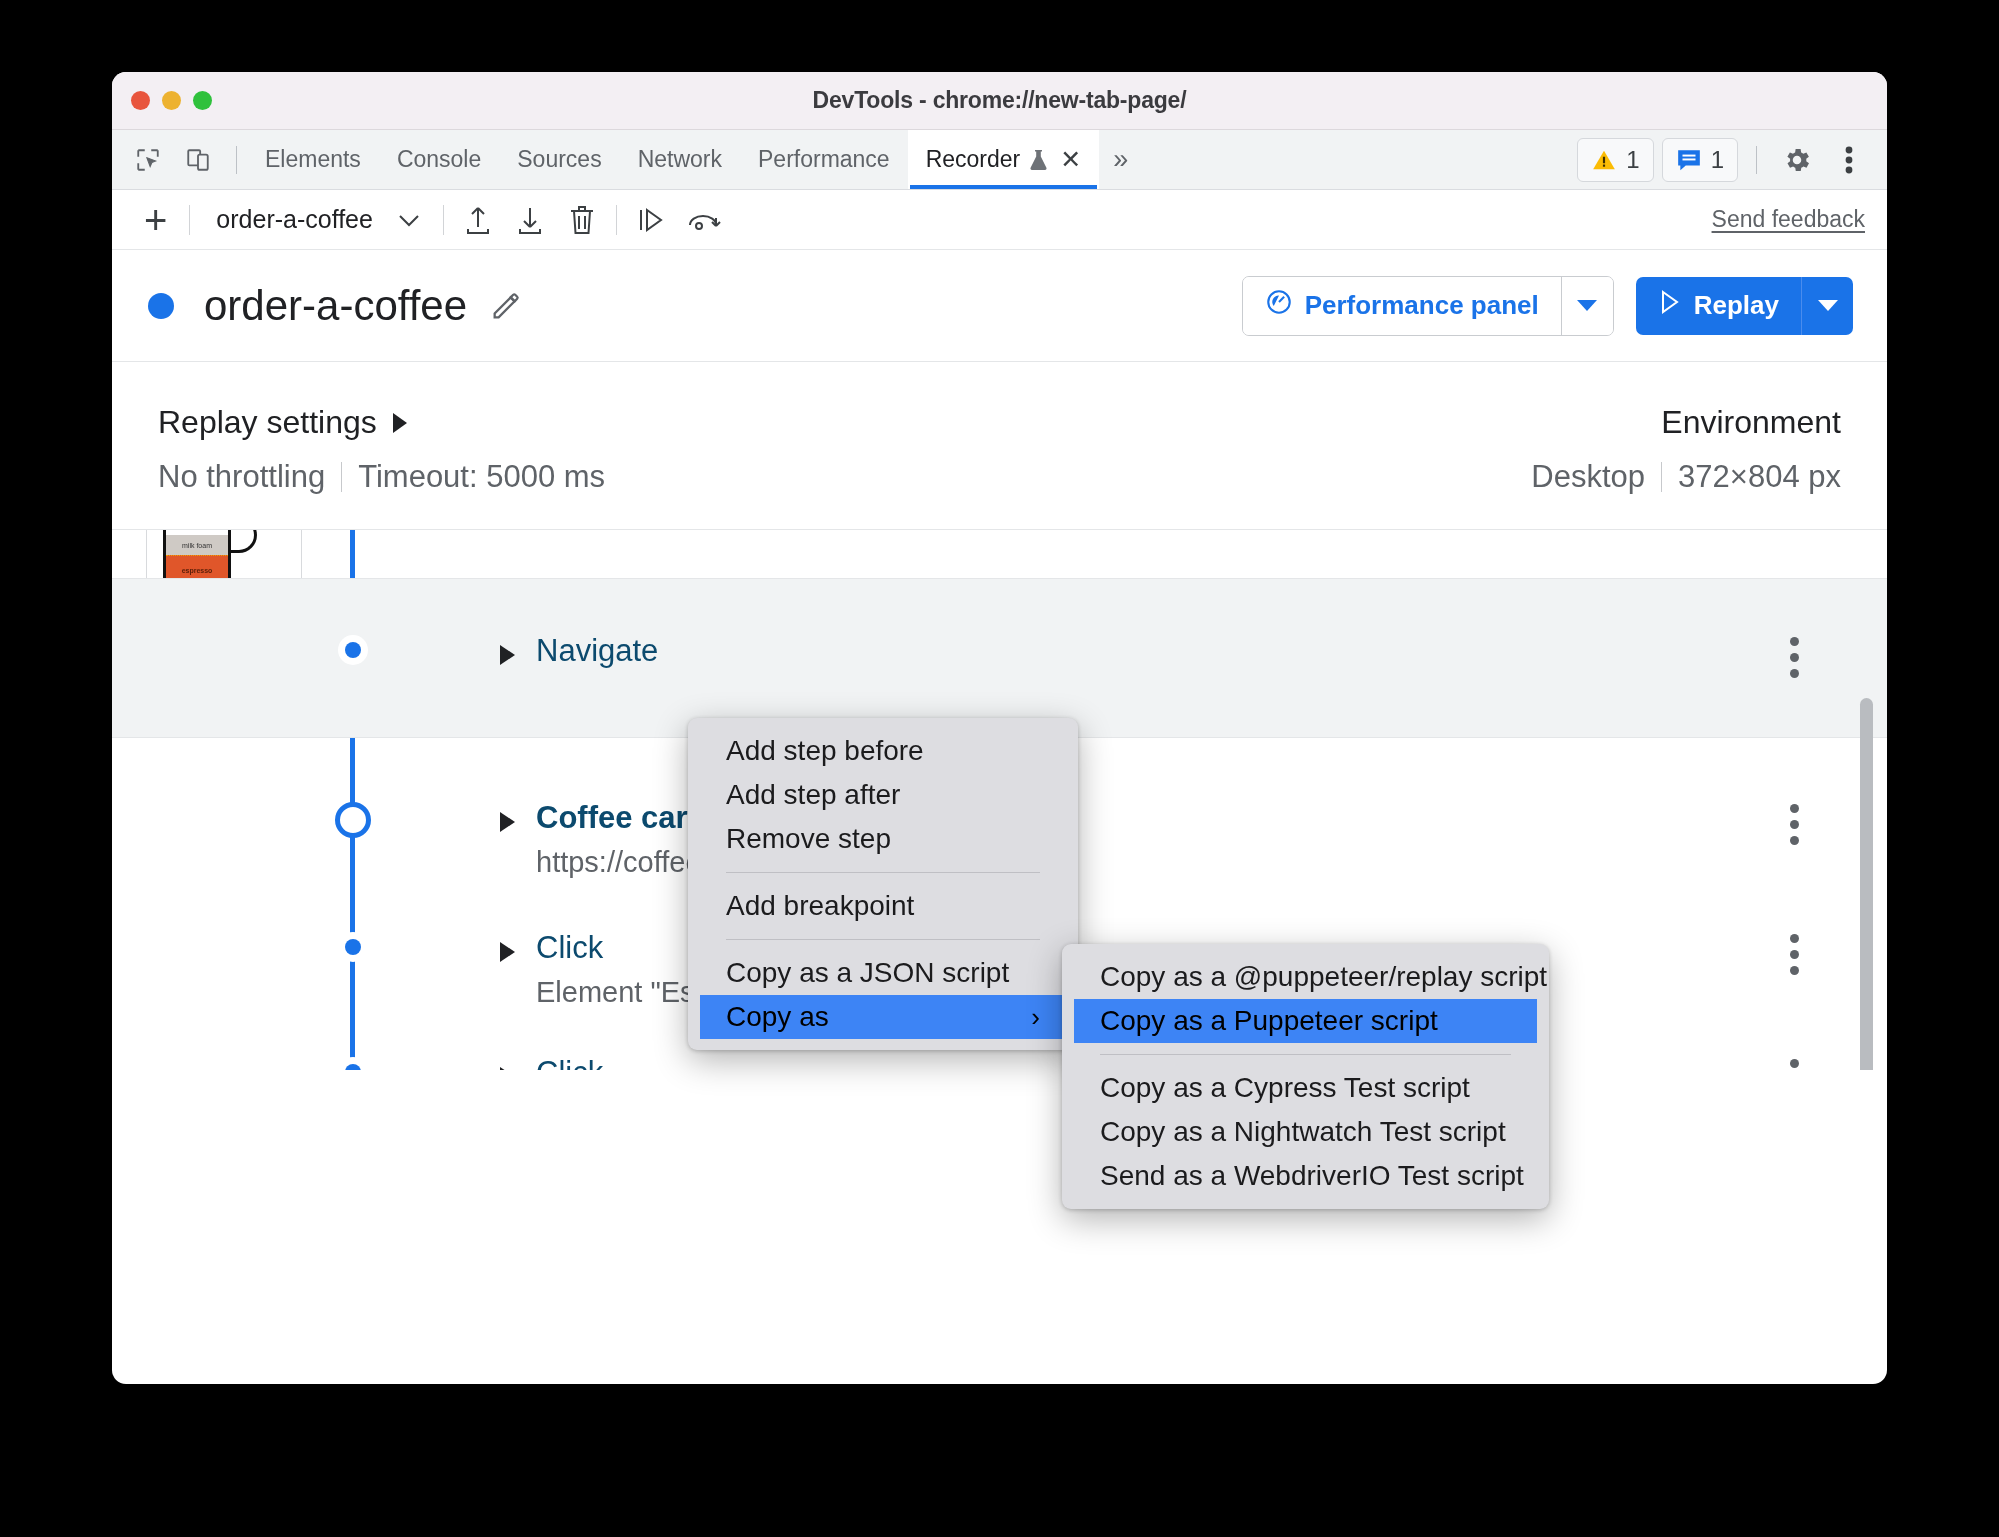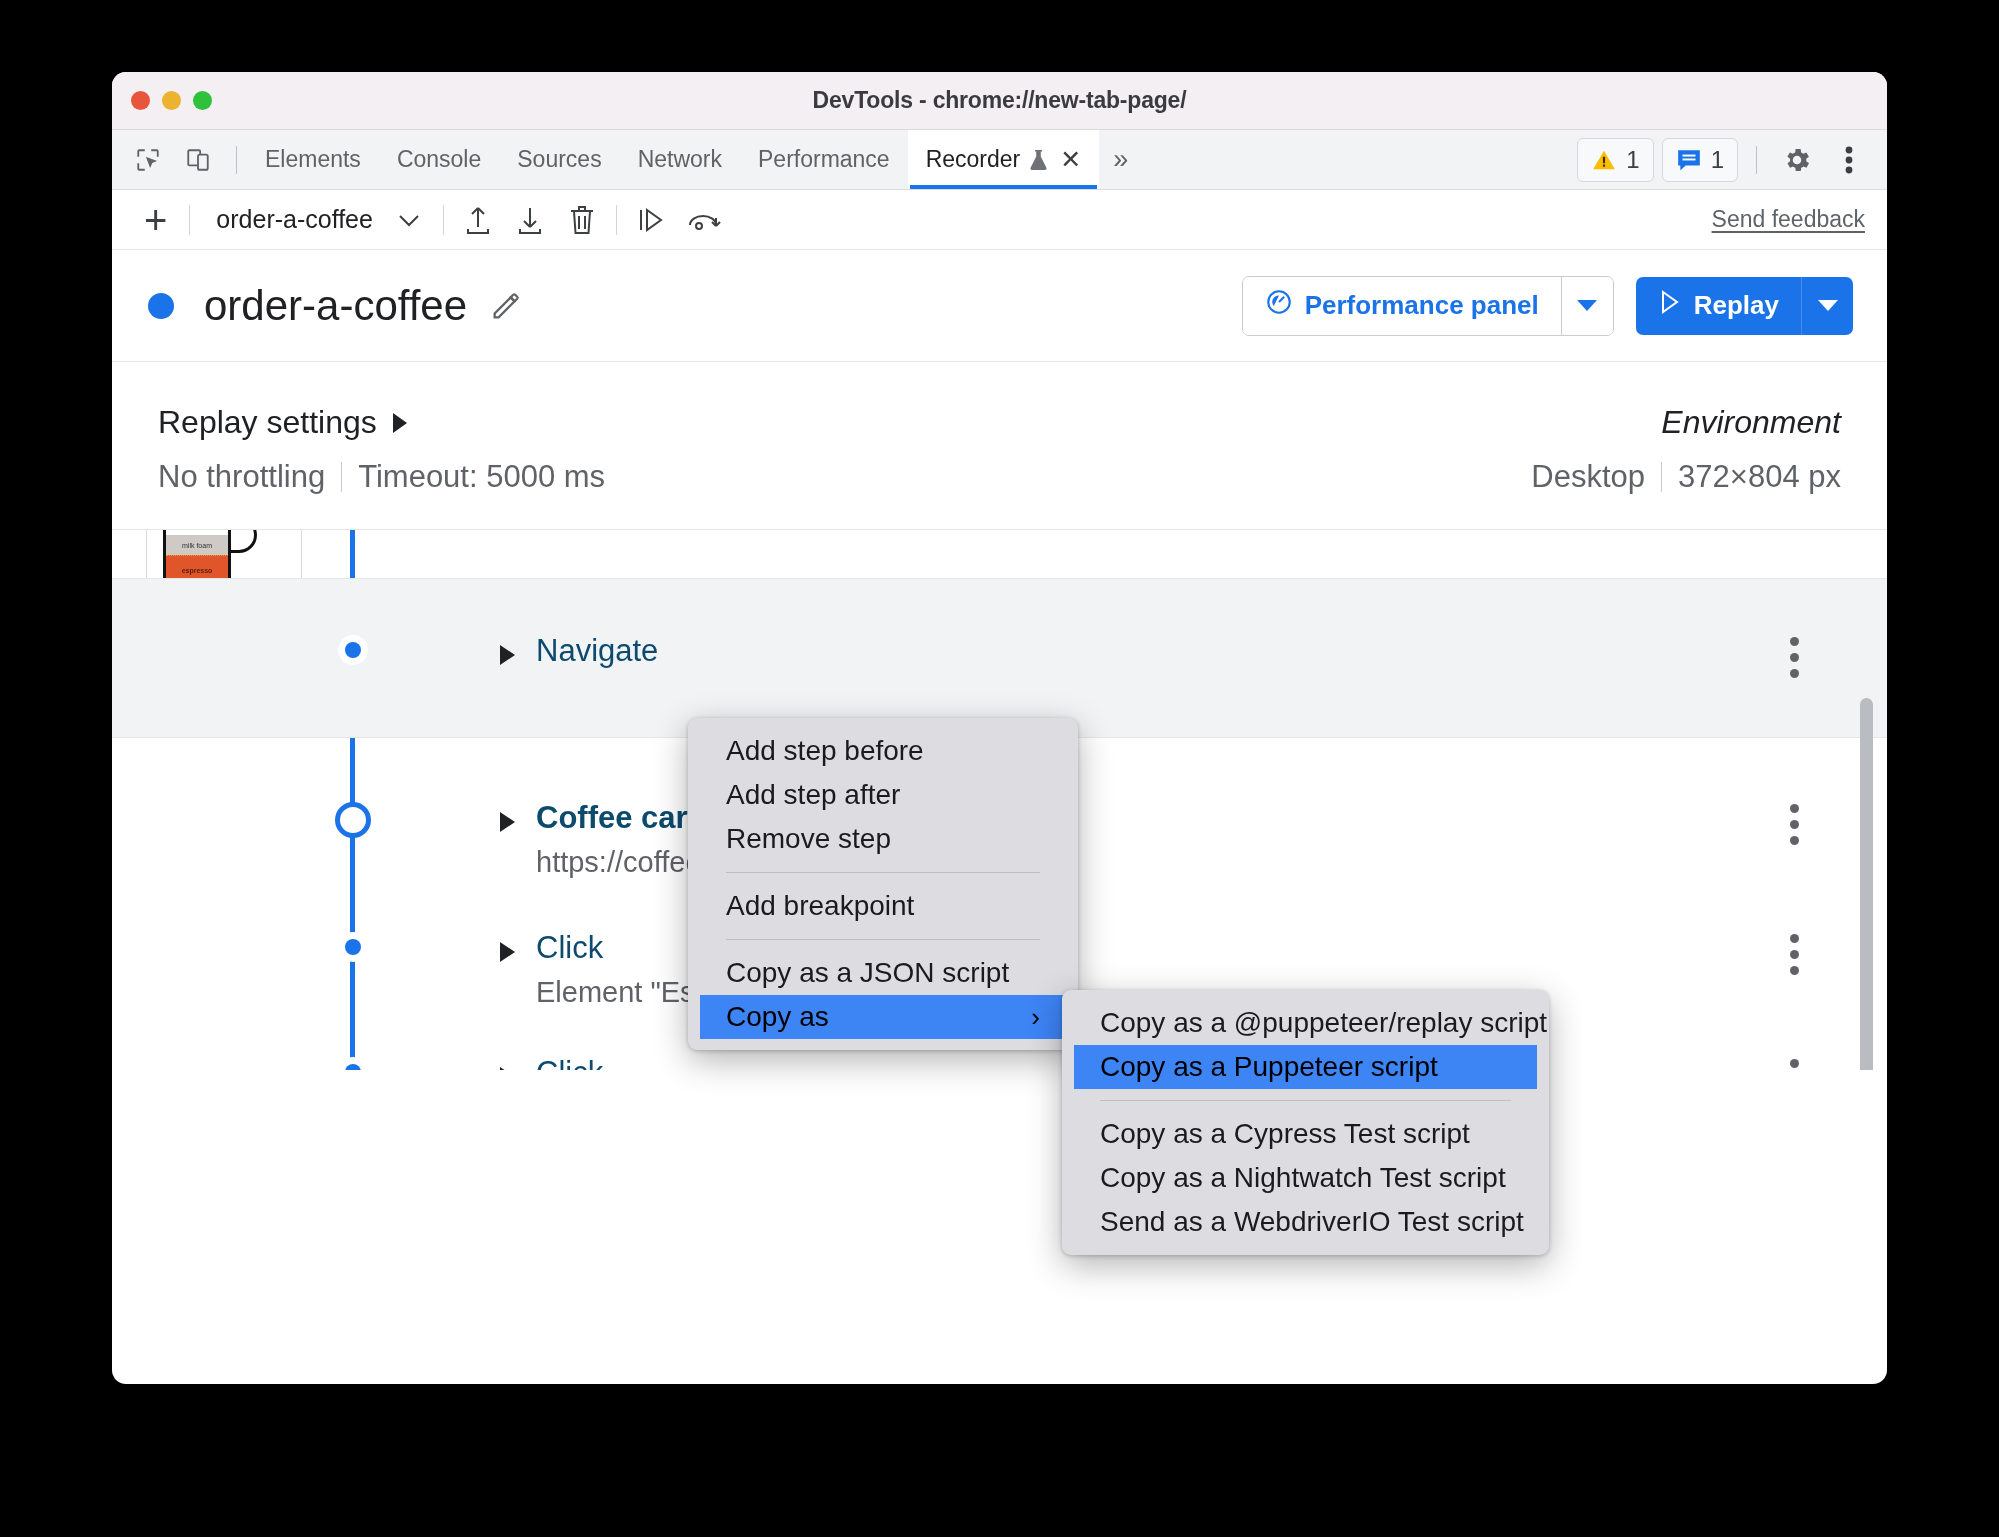--- a/index.html
+++ b/index.html
@@ -145,21 +145,21 @@
   .set-block .set-title {
     font-size: 32px; color: #202124; display: flex; align-items: center; gap: 16px;
   }
   .set-block .set-sub {
     margin-top: 18px; font-size: 31px; color: #5f6368;
     display: flex; align-items: center;
   }
   .set-sub .dsep { width:1px; height:30px; background:#c7c9cc; margin: 0 16px; }
   .tri-r { width:0;height:0;border-top:10px solid transparent;border-bottom:10px solid transparent;border-left:14px solid #202124; }
   #env-block { margin-left: auto; text-align: left; }
-  #env-block .set-title { justify-content: flex-end; font-style: italic; }
+  #env-block .set-title { justify-content: flex-end; }
   #env-block .set-sub { justify-content: flex-end; }
 
   
   #steps {
     position: relative;
     height: 540px;
     background: #fff;
     overflow: hidden;
   }
   #timeline {
@@ -221,21 +221,21 @@
   }
   .menu .mi {
     height: 44px; display: flex; align-items: center;
     padding: 0 26px; white-space: nowrap;
   }
   .menu .mi.selected { background: #3d84f5; color: #000000; }
   .menu .mi .subarrow { margin-left: auto; font-size: 26px; }
   .menu .msep { height: 1px; background: #bfbfc4; margin: 11px 26px; }
 
   #menu-main { left: 688px; top: 718px; width: 390px; }
-  #menu-sub  { left: 1062px; top: 990px; width: 487px; }
+  #menu-sub  { left: 1062px; top: 944px; width: 487px; }
 </style>
 </head>
 <body>
 
 <div id="window">
 
   <div id="titlebar">
     <div class="traffic">
       <span class="light red"></span>
       <span class="light yellow"></span>

